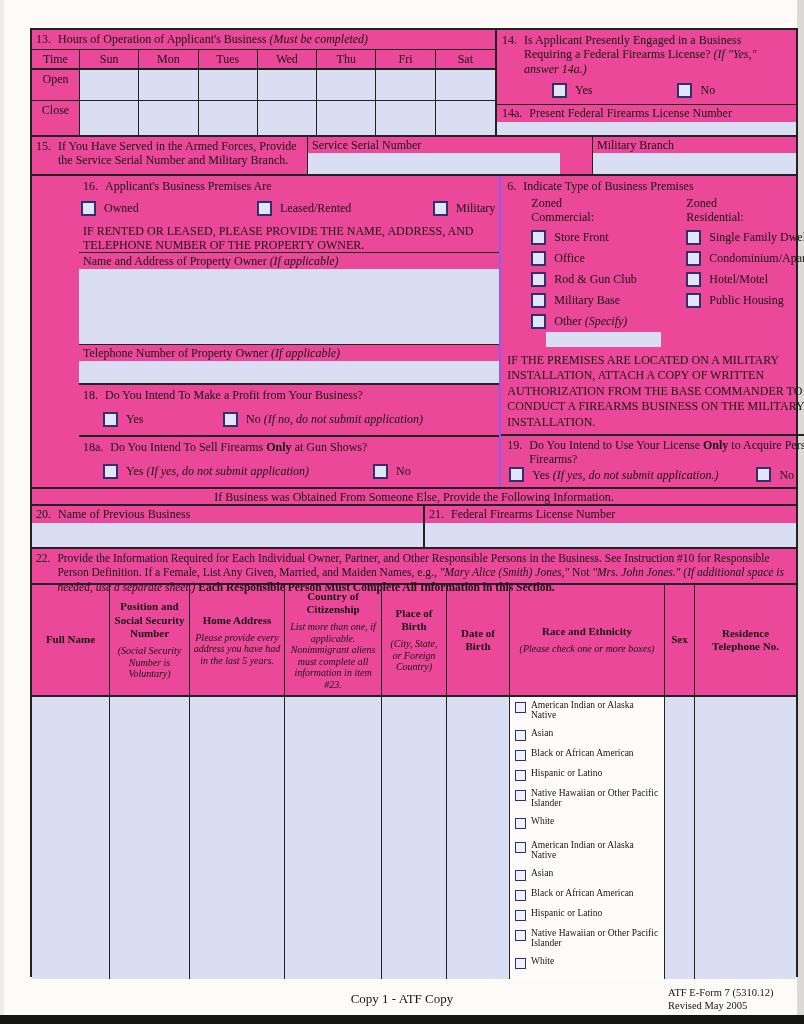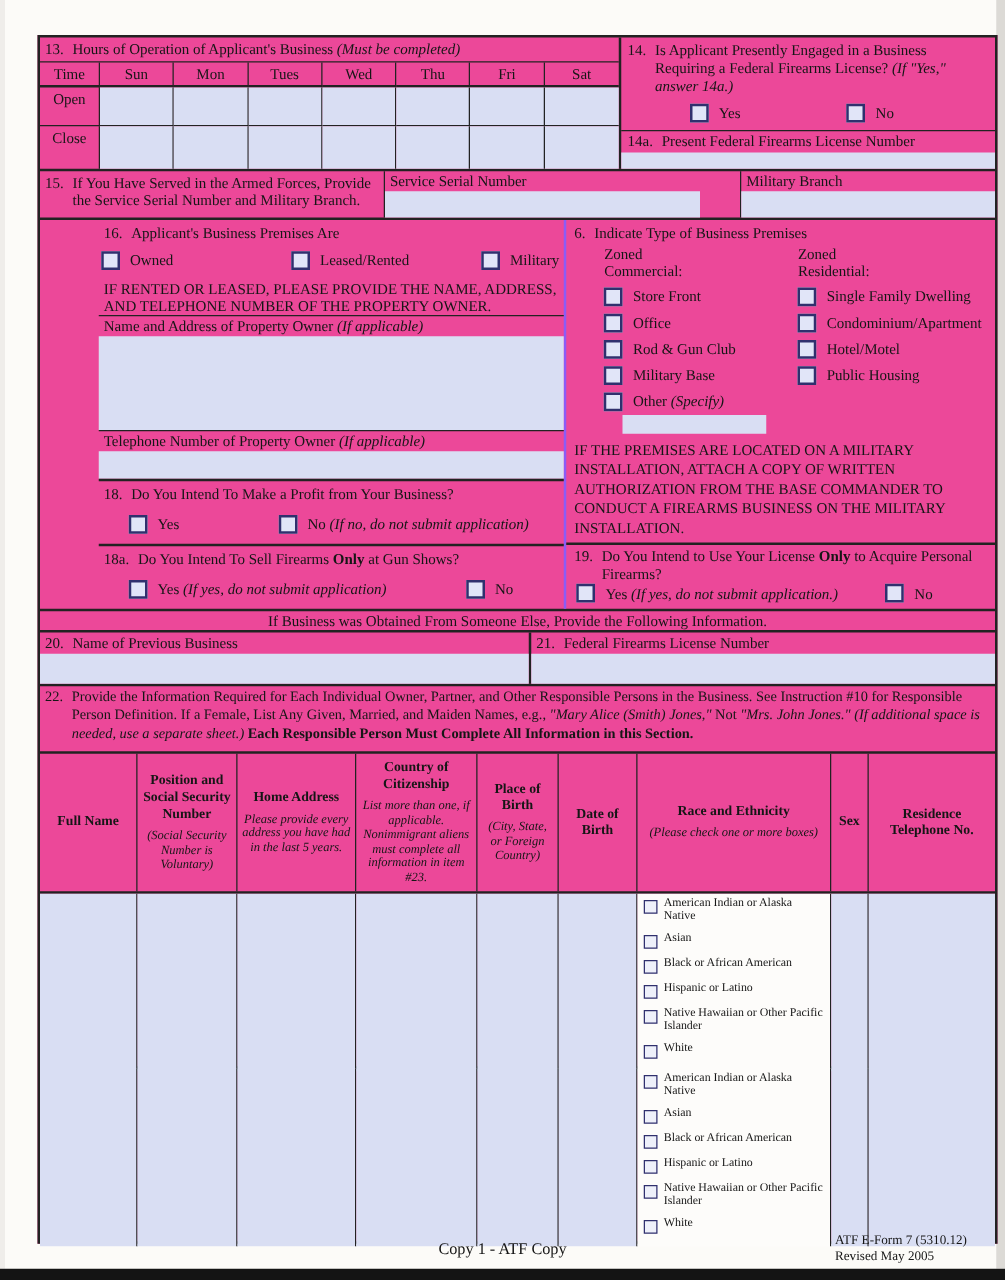--- a/index.html
+++ b/index.html
@@ -40,21 +40,21 @@
   .rbc1 { flex:0 0 275px; padding:2px 4px; }
   .rbc2 { flex:0 0 253px; border-left:1px solid #222; display:flex; flex-direction:column; }
   .rbc3 { flex:1; border-left:1px solid #222; display:flex; flex-direction:column;margin-left:32px; }
   .rbl  { padding:1px 4px; height:16px; }
   .rbf  { flex:1; }
 
   
   .rowC { display:flex; height:313px; border-top:2px solid #222; }
   .colC16 { flex:0 0 393px; border-right:2px solid #8b5cf6; display:flex; flex-direction:column;padding-left:47px; }
   .q16 { padding:3px 4px; height:20px; }
-  .opts16 { display:flex; padding:2px 4px 4px 2px; height:26px; }
+  .opts16 { display:flex; padding:2px 4px 4px 2px; height:26px;gap:24px; }
   .opts16 .opt { flex:0 0 152px; }
   .opts16 .opt:last-child { flex:1; }
   .caps16 { padding:2px 4px; height:30px; }
   .ownlbl { border-top:1px solid #222; padding:1px 4px; height:17px; }
   .ownfill { flex:1; }
   .phonelbl { border-top:1px solid #222; padding:1px 4px; height:17px; }
   .phonefill { height:22px; }
   .q18 { border-top:2px solid #222; padding:3px 4px; height:22px; }
   .yn18 { display:flex; padding:4px 4px 6px 24px; height:30px; }
   .yn18 .opt:first-child { flex:0 0 120px; }
@@ -76,21 +76,21 @@
   .yn19 { display:flex; gap:38px; padding:1px 6px 4px 8px; height:24px; }
 
   
   .rowD { border-top:2px solid #222; text-align:center; padding:1px 0; height:17px; }
   .rowE { display:flex; height:43px; border-top:2px solid #222; }
   .rec { display:flex; flex-direction:column; }
   .rec1 { flex:0 0 393px; border-right:2px solid #222; }
   .rec2 { flex:1; }
   .rel { padding:1px 4px; height:17px; }
   .ref { flex:1; }
-  .rowF { display:flex; border-top:2px solid #222; padding:2px 4px; height:54px; font-size:11.5px; line-height:1.25; }
+  .rowF { display:flex; border-top:2px solid #222; padding:2px 4px; height:36px; font-size:11.5px; line-height:1.25; }
 
   
   .ptable { border-top:2px solid #222; }
   .prow { display:grid; grid-template-columns:78px 80px 95px 97px 65px 63px 155px 30px 1fr; }
   .prow > div { border-right:1px solid #222; }
   .prow > div:last-child { border-right:none; }
   .phead { height:110px; }
   .phead > div { display:flex; flex-direction:column; justify-content:center; align-items:center; text-align:center; padding:2px 3px; font-size:10.5px; gap:5px; }
   .phead .hb2 { font-size:11px; font-weight:bold; }
   .phead .hi { font-style:italic; font-size:10px; line-height:1.15; }

